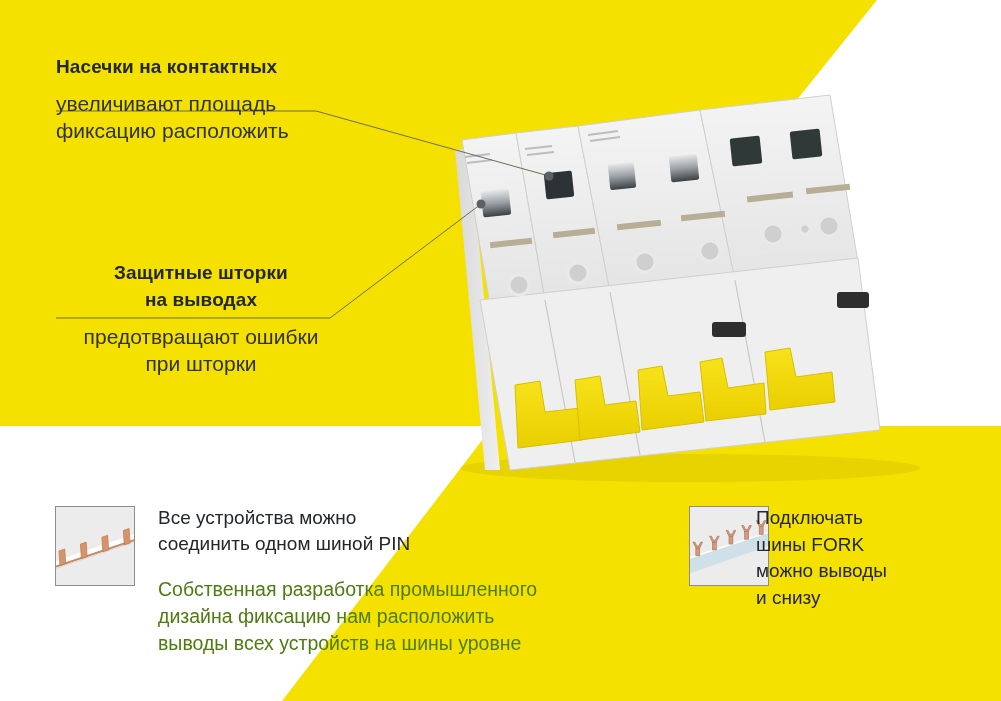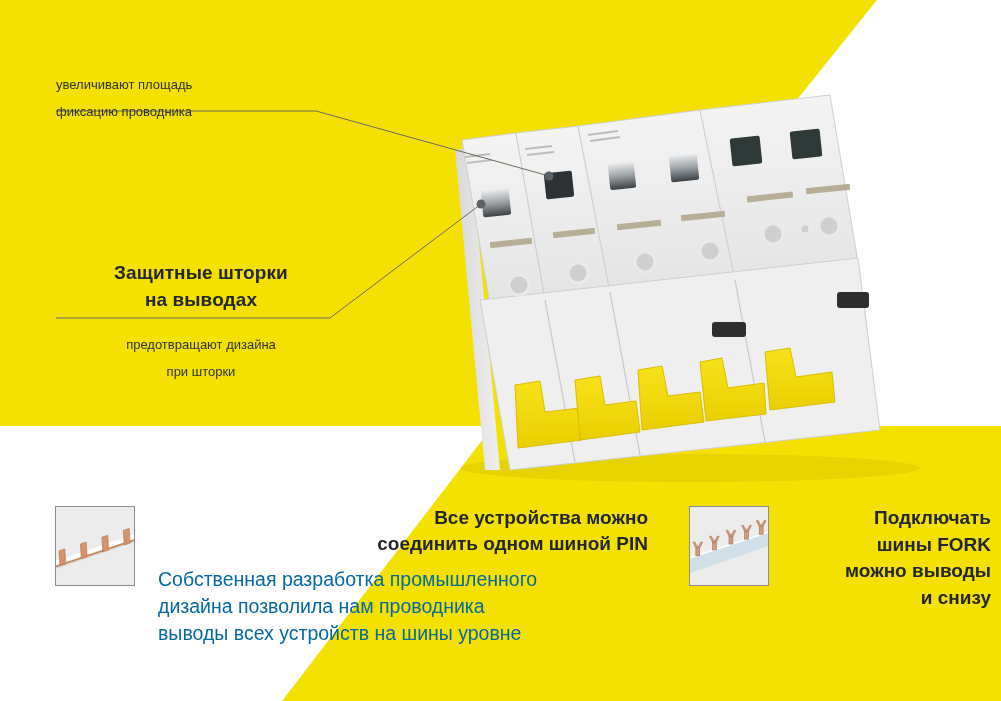--- a/index.html
+++ b/index.html
@@ -2,32 +2,32 @@
 <html><head>
 <meta charset="utf-8">
 <style>
   * { box-sizing: border-box; margin: 0; padding: 0; }
   html, body { width: 1001px; height: 701px; overflow: hidden; background: #ffffff; }
   body { position: relative; font-family: "Liberation Sans", "DejaVu Sans", sans-serif; color: #2a2a2a; }
   .bg { position: absolute; left: 0; top: 0; width: 1001px; height: 701px; }
   .product { position: absolute; left: 0; top: 0; width: 1001px; height: 701px; }
   .callout { position: absolute; left: 56px; }
   .callout .title { font-size: 19px; font-weight: 600; line-height: 27px; color: #23272b; letter-spacing: 0.1px; }
-  .callout .desc { font-size: 13px; line-height: 27px; color: #2f3236; margin-top: 18px; }
+  .callout .desc { font-size: 21px; line-height: 27px; color: #2f3236; margin-top: 10px; }
   .c1 { top: 53px; width: 290px; }
   .c2 { top: 259px; width: 290px; text-align: center; }
   .thumb { position: absolute; width: 80px; height: 80px; border: 1px solid #8d8d8d; background: #ececec; overflow: hidden; }
   .thumb svg { display: block; }
   .t1 { left: 55px; top: 506px; }
   .t2 { left: 689px; top: 506px; }
   .feat { position: absolute; }
-  .feat .title { font-size: 19px; font-weight: 700; line-height: 26px; color: #23272b; text-align: right; }
-  .feat .desc { font-size: 19.5px; line-height: 27px; color: #0369a1; margin-top: 9px; }
+  .feat .title { font-size: 19px; font-weight: 400; line-height: 26px; color: #23272b; }
+  .feat .desc { font-size: 19.5px; line-height: 27px; color: #4d7c0f; margin-top: 19px; }
   .f1 { left: 158px; top: 505px; width: 490px; }
-  .f2 { left: 791px; top: 505px; width: 200px; }
+  .f2 { left: 756px; top: 505px; width: 200px; }
   .f2 .title { line-height: 26.5px; }
 </style>
 </head>
 <body>
 
 <svg class="bg" viewBox="0 0 1001 701" width="1001" height="701">
   <rect x="0" y="0" width="1001" height="701" fill="#ffffff"></rect>
 
   <polygon points="0,0 877,0 535,426 0,426" fill="#F5E100"></polygon>
 
@@ -118,34 +118,35 @@
   <g stroke="#6b6b5a" stroke-width="1" fill="none">
     <polyline points="56,111 316,111 549,176"></polyline>
     <polyline points="56,318 330,318 481,204"></polyline>
   </g>
   <circle cx="549" cy="176" r="4.5" fill="#5d6166"></circle>
   <circle cx="481" cy="204" r="4.5" fill="#5d6166"></circle>
 </svg>
 
 <div class="callout c1">
   <div class="title">
+    <div>Насечки на контактных</div>
   </div>
   <div class="desc">
     <div>увеличивают площадь</div>
-    <div>фиксацию проводника</div>
+    <div>фиксацию расположить</div>
   </div>
 </div>
 
 <div class="callout c2">
   <div class="title">
     <div>Защитные шторки</div>
     <div>на выводах</div>
   </div>
   <div class="desc">
-    <div>предотвращают дизайна</div>
+    <div>предотвращают ошибки</div>
     <div>при шторки</div>
   </div>
 </div>
 
 <div class="thumb t1">
   <svg viewBox="0 0 80 80" width="78" height="78">
     <rect width="80" height="80" fill="#ececec"></rect>
     <polygon points="0,55 80,28 80,34 0,61" fill="#ffffff"></polygon>
     <line x1="0" y1="61" x2="80" y2="34" stroke="#c88a5e" stroke-width="2"></line>
     <line x1="0" y1="63" x2="80" y2="36" stroke="#d9d9d9" stroke-width="1"></line>
@@ -158,21 +159,21 @@
   </svg>
 </div>
 
 <div class="feat f1">
   <div class="title">
     <div>Все устройства можно</div>
     <div>соединить одном шиной PIN</div>
   </div>
   <div class="desc">
     <div>Собственная разработка промышленного</div>
-    <div>дизайна позволила нам проводника</div>
+    <div>дизайна фиксацию нам расположить</div>
     <div>выводы всех устройств на шины уровне</div>
   </div>
 </div>
 
 <div class="thumb t2">
   <svg viewBox="0 0 80 80" width="78" height="78">
     <rect width="80" height="80" fill="#ececec"></rect>
     <polygon points="0,52 80,26 80,40 0,68" fill="#cfe0e8"></polygon>
     <line x1="0" y1="52" x2="80" y2="26" stroke="#ffffff" stroke-width="1.5"></line>
     <g fill="#d19a78" stroke="#a8705a" stroke-width="0.6">

